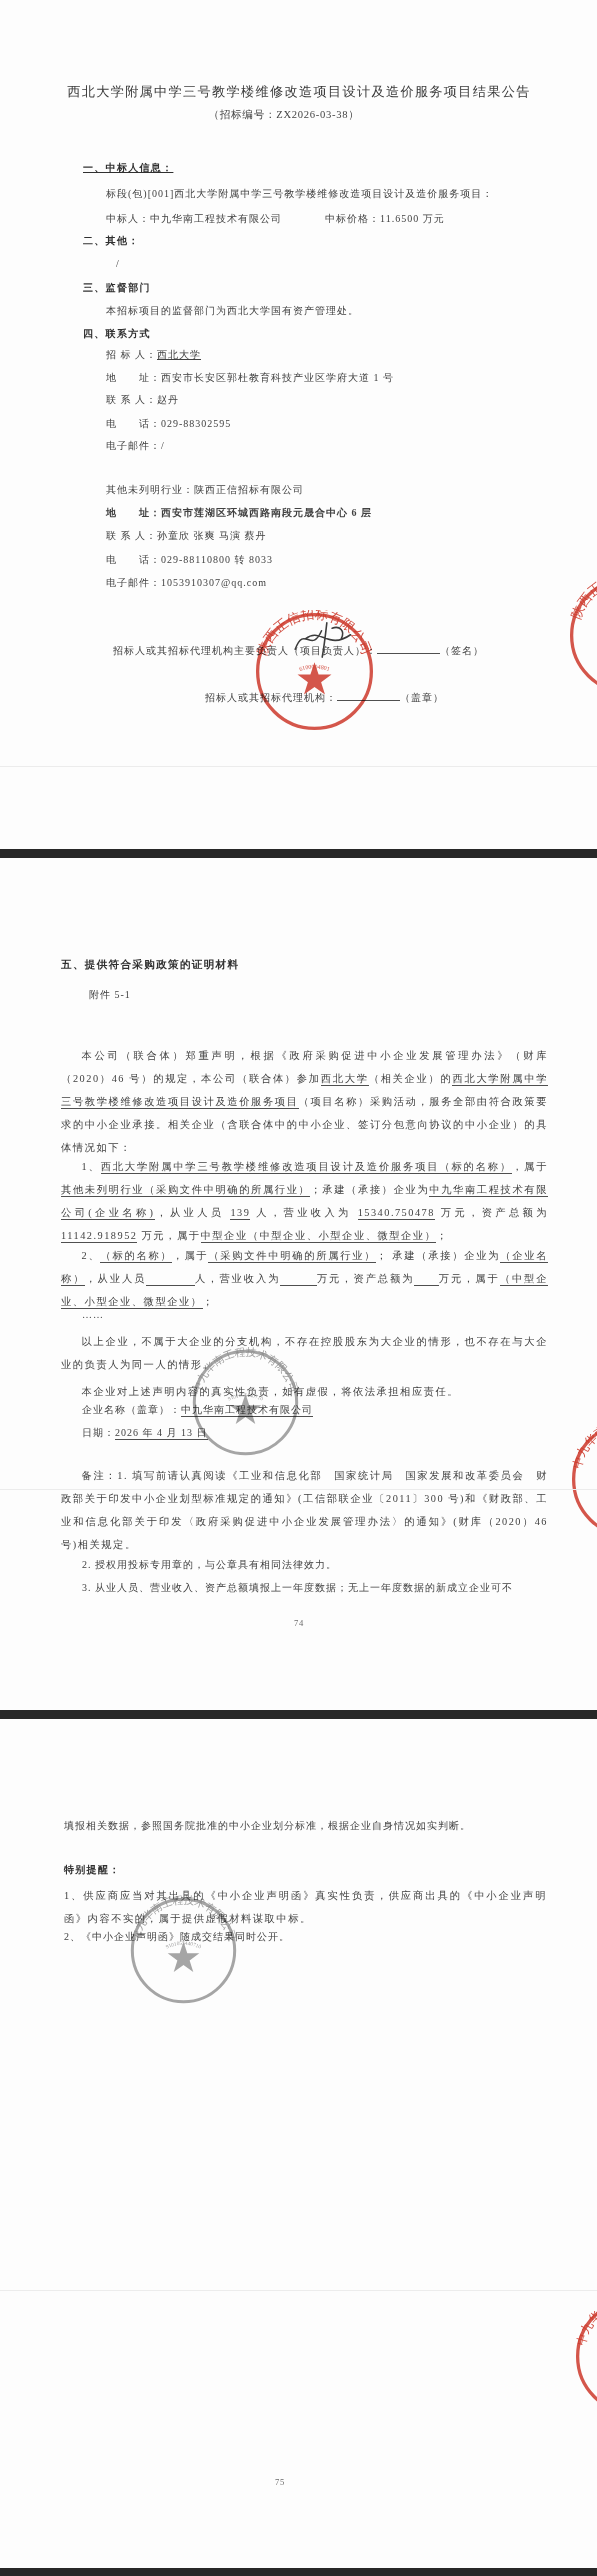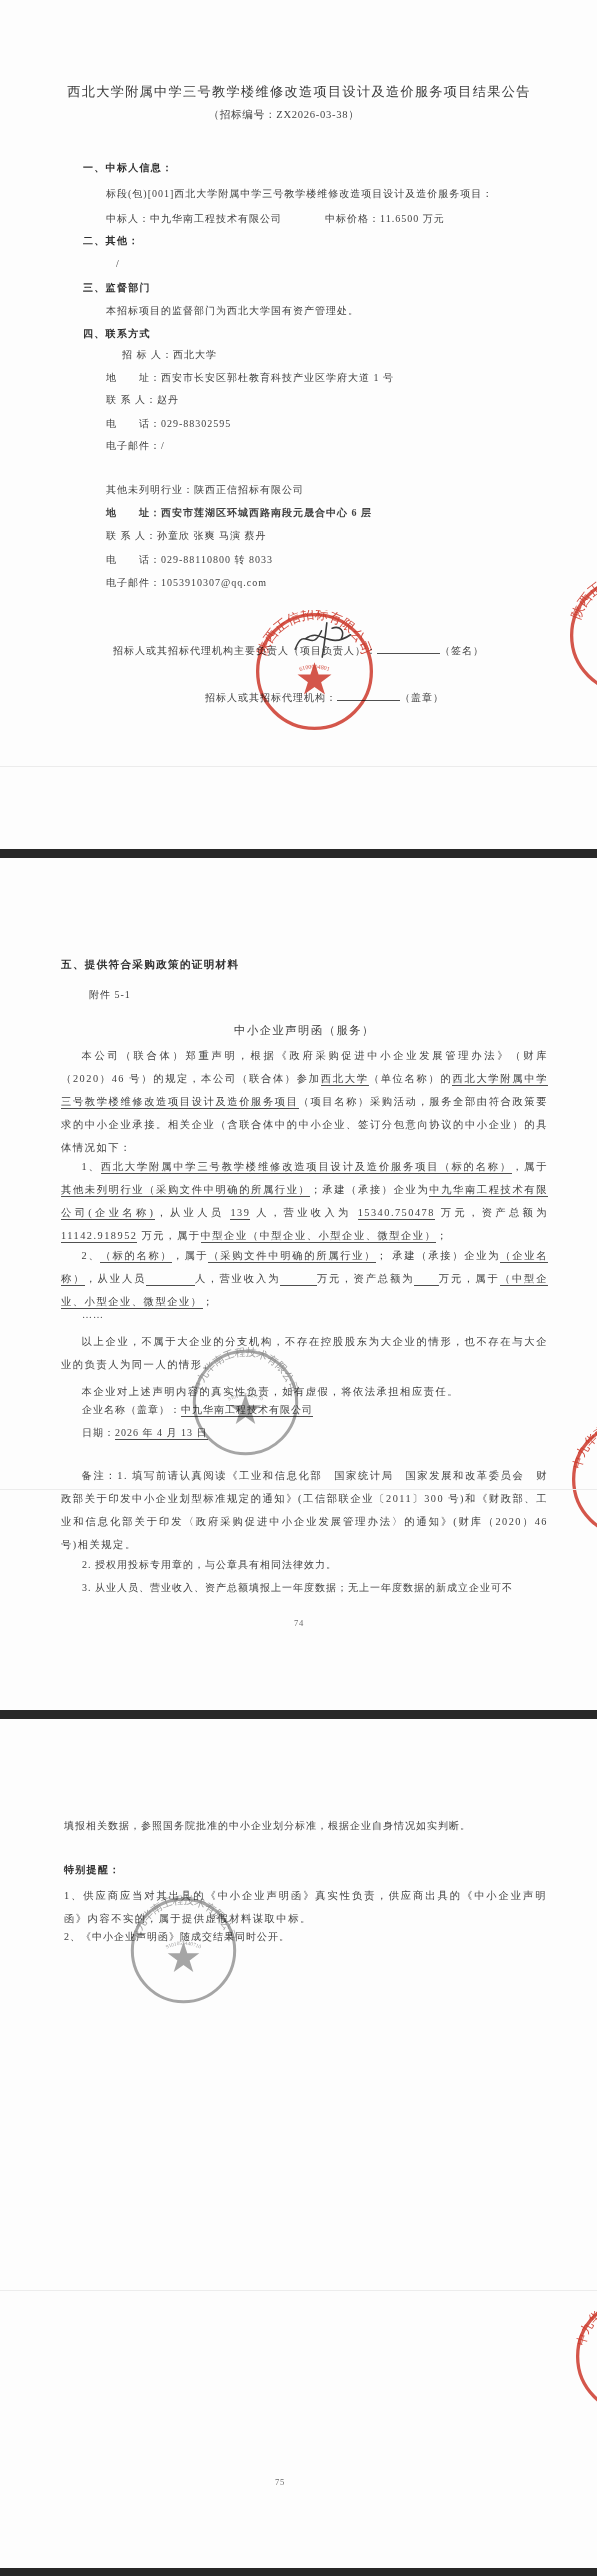--- a/index.html
+++ b/index.html
@@ -22,37 +22,37 @@
   .kv .lab{display:inline-block;}
 </style>
 </head>
 <body>
 
 <div class="canvas">
 
   <div class="ttl" style="top:83px;">西北大学附属中学三号教学楼维修改造项目设计及造价服务项目结果公告</div>
   <div class="sub" style="top:108px;">（招标编号：ZX2026-03-38）</div>
 
-  <div class="ln hd" style="left:83px;top:161px;">一、中标人信息：</div>
+  <div class="ln hd" style="left:83px;top:161px;text-decoration:underline;">一、中标人信息：</div>
   <div class="ln" style="left:106px;top:187px;">标段(包)[001]西北大学附属中学三号教学楼维修改造项目设计及造价服务项目：</div>
   <div class="ln" style="left:106px;top:212px;">
     <span>中标人：中九华南工程技术有限公司</span>
     <span style="display:inline-block;width:36px;"></span>
     <span>中标价格：11.6500 万元</span>
   </div>
 
   <div class="ln hd" style="left:83px;top:234px;">二、其他：</div>
   <div class="ln" style="left:116px;top:258px;">/</div>
 
   <div class="ln hd" style="left:83px;top:281px;">三、监督部门</div>
   <div class="ln" style="left:106px;top:304px;">本招标项目的监督部门为西北大学国有资产管理处。</div>
 
   <div class="ln hd" style="left:83px;top:327px;">四、联系方式</div>
 
-  <div class="ln kv" style="left:122px;top:348px;"><span class="lab">招 标 人：</span><span>西北大学</span></div>
+  <div class="ln kv" style="left:106px;top:348px;text-decoration:underline;"><span class="lab">招 标 人：</span><span>西北大学</span></div>
   <div class="ln kv" style="left:106px;top:371px;"><span class="lab">地　　址：</span><span>西安市长安区郭杜教育科技产业区学府大道 1 号</span></div>
   <div class="ln kv" style="left:106px;top:393px;"><span class="lab">联 系 人：</span><span>赵丹</span></div>
   <div class="ln kv" style="left:106px;top:417px;"><span class="lab">电　　话：</span><span>029-88302595</span></div>
   <div class="ln kv" style="left:106px;top:439px;"><span class="lab">电子邮件：</span><span>/</span></div>
 
   <div class="ln kv" style="left:106px;top:483px;"><span class="lab">其他未列明行业：</span><span>陕西正信招标有限公司</span></div>
   <div class="ln kv" style="left:106px;top:506px;font-weight:bold;"><span class="lab">地　　址：</span><span>西安市莲湖区环城西路南段元晟合中心 6 层</span></div>
   <div class="ln kv" style="left:106px;top:529px;"><span class="lab">联 系 人：</span><span>孙童欣 张爽 马演 蔡丹</span></div>
   <div class="ln kv" style="left:106px;top:553px;"><span class="lab">电　　话：</span><span>029-88110800 转 8033</span></div>
   <div class="ln kv" style="left:106px;top:576px;"><span class="lab">电子邮件：</span><span>1053910307@qq.com</span></div>
@@ -86,24 +86,23 @@
       </defs>
     <text font-size="20" fill="#cf3a2c" opacity="0.9"><textPath href="#arcTopB" startOffset="50%" text-anchor="middle">陕西正信招标有限公司</textPath></text>
     <polygon points="93,79 99.2,97.5 118.7,97.7 103,109.2 108.9,127.8 93,116.5 77.1,127.8 83,109.2 67.3,97.7 86.8,97.5" fill="#cf3a2c" opacity="0.85"></polygon>
   </svg>
 
   <div class="crease" style="top:766px;"></div>
   <div class="sep" style="top:849px;height:9.3px;"></div>
 
   <div class="ln hd" style="left:61px;top:958px;font-size:10.6px;">五、提供符合采购政策的证明材料</div>
   <div class="ln" style="left:89px;top:988px;">附件 5-1</div>
-  <div class="p2" style="top:1019px;text-align:center;font-size:11.3px;">中小企业声明函（服务）</div>
 
   <div class="p2 indent" style="top:1044px;">
-    <span>本公司（联合体）郑重声明，根据《政府采购促进中小企业发展管理办法》（财库（2020）46 号）的规定，本公司（联合体）参加</span><span class="u">西北大学</span><span>（单位名称）的</span><span class="u">西北大学附属中学三号教学楼维修改造项目设计及造价服务项目</span><span>（项目名称）采购活动，服务全部由符合政策要求的中小企业承接。相关企业（含联合体中的中小企业、签订分包意向协议的中小企业）的具体情况如下：</span>
+    <span>本公司（联合体）郑重声明，根据《政府采购促进中小企业发展管理办法》（财库（2020）46 号）的规定，本公司（联合体）参加</span><span class="u">西北大学</span><span>（相关企业）的</span><span class="u">西北大学附属中学三号教学楼维修改造项目设计及造价服务项目</span><span>（项目名称）采购活动，服务全部由符合政策要求的中小企业承接。相关企业（含联合体中的中小企业、签订分包意向协议的中小企业）的具体情况如下：</span>
   </div>
 
   <div class="p2 indent" style="top:1155px;">
     <span>1、</span><span class="u">西北大学附属中学三号教学楼维修改造项目设计及造价服务项目（标的名称）</span><span>，属于</span><span class="u">其他未列明行业（采购文件中明确的所属行业）</span><span>；承建（承接）企业为</span><span class="u">中九华南工程技术有限公司(企业名称)</span><span>，从业人员 </span><span class="u">139</span><span> 人，营业收入为 </span><span class="u">15340.750478</span><span> 万元，资产总额为 </span><span class="u">11142.918952</span><span> 万元，属于</span><span class="u">中型企业（中型企业、小型企业、微型企业）</span><span>；</span>
   </div>
 
   <div class="p2 indent" style="top:1244px;">
     <span>2、</span><span class="u">（标的名称）</span><span>，属于</span><span class="u">（采购文件中明确的所属行业）</span><span>； 承建（承接）企业为</span><span class="u">（企业名称）</span><span>，从业人员</span><span class="u">　　　　</span><span>人，营业收入为</span><span class="u">　　　</span><span>万元，资产总额为</span><span class="u">　　</span><span>万元，属于</span><span class="u">（中型企业、小型企业、微型企业）</span><span>；</span>
   </div>
 

